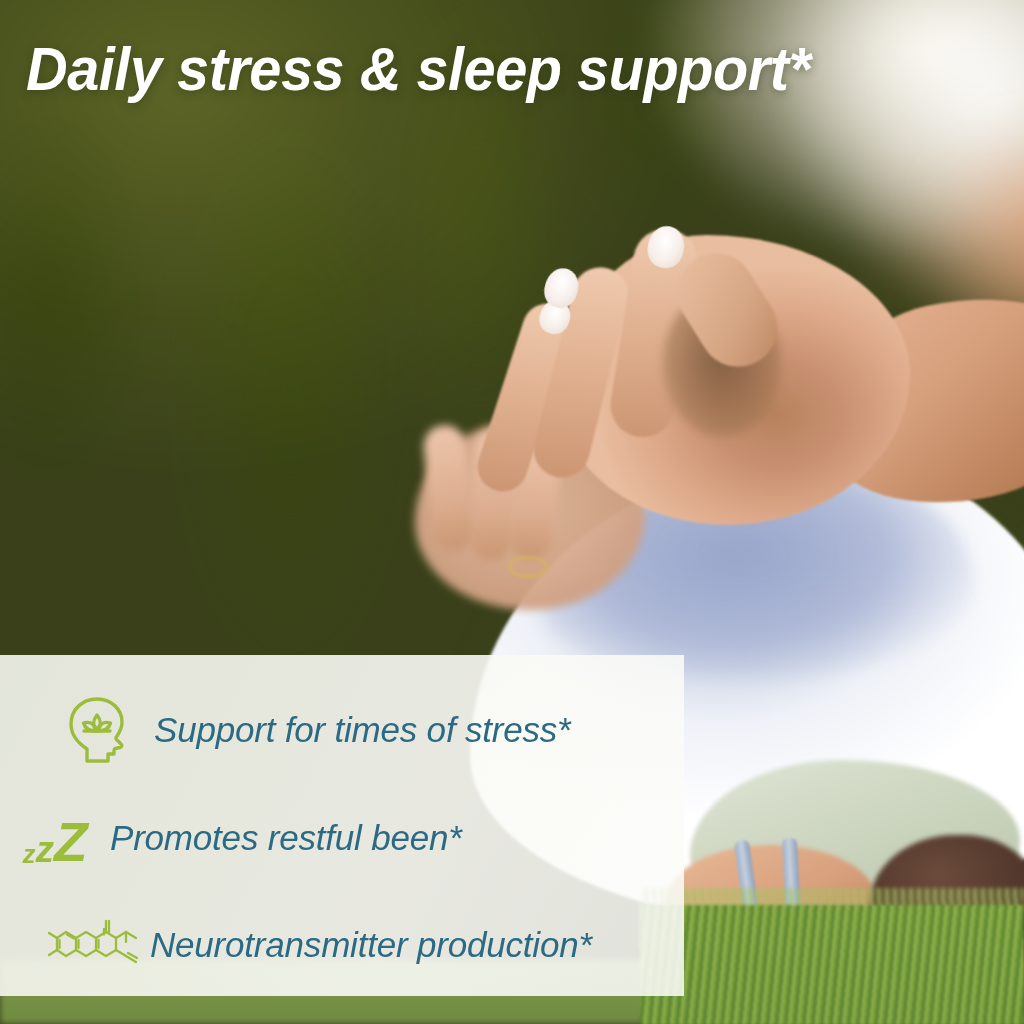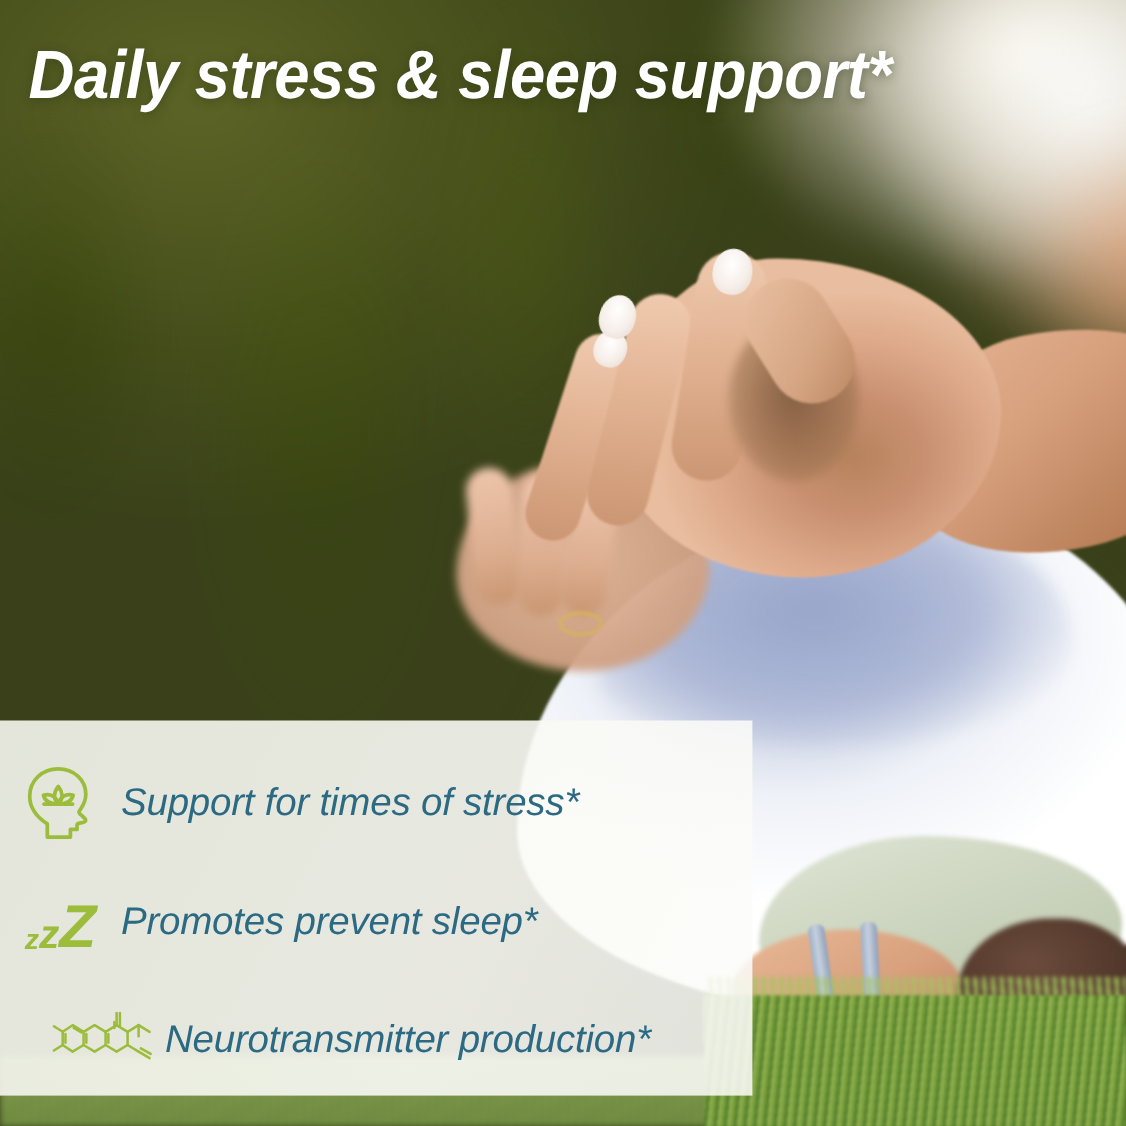--- a/index.html
+++ b/index.html
@@ -245,21 +245,21 @@
     background: linear-gradient(118deg, rgba(238,240,231,0.94) 0%, rgba(243,244,236,0.93) 35%, rgba(250,250,246,0.90) 62%, rgba(252,252,250,0.86) 100%);
   }
   .feature {
     position: absolute;
     left: 0;
     width: 684px;
     height: 110px;
     display: flex;
     align-items: center;
   }
-  .f-row1 { top: 20px; }
+  .f-row1 { top: 20px; padding-left: 44px; }
   .f-row2 { top: 128px; }
   .f-row3 { top: 235px; margin-left: 40px; }
   .f-icon {
     width: 110px;
     min-width: 110px;
     display: flex;
     align-items: center;
     justify-content: center;
   }
   .f-label {
@@ -356,21 +356,21 @@
     </div>
 
     <div class="feature f-row2">
       <div class="f-icon">
         <div class="zzz">
           <span class="z-sm">z</span>
           <span class="z-md">z</span>
           <span class="z-lg">Z</span>
         </div>
       </div>
-      <div class="f-label">Promotes prevent sleep*</div>
+      <div class="f-label">Promotes restful been*</div>
     </div>
 
     <div class="feature f-row3">
       <div class="f-icon">
         <svg width="96" height="58" viewBox="0 0 96 58" aria-hidden="true">
           <g fill="none" stroke="#9cbc3c" stroke-width="2.3" stroke-linecap="round" stroke-linejoin="round">
 
             <path d="M10 22 L19 16 L29 22 L29 34 L19 40 L10 34 Z"></path>
             <path d="M12.5 24 L12.5 32"></path>
             <path d="M20 18.5 L27 22.5"></path>

